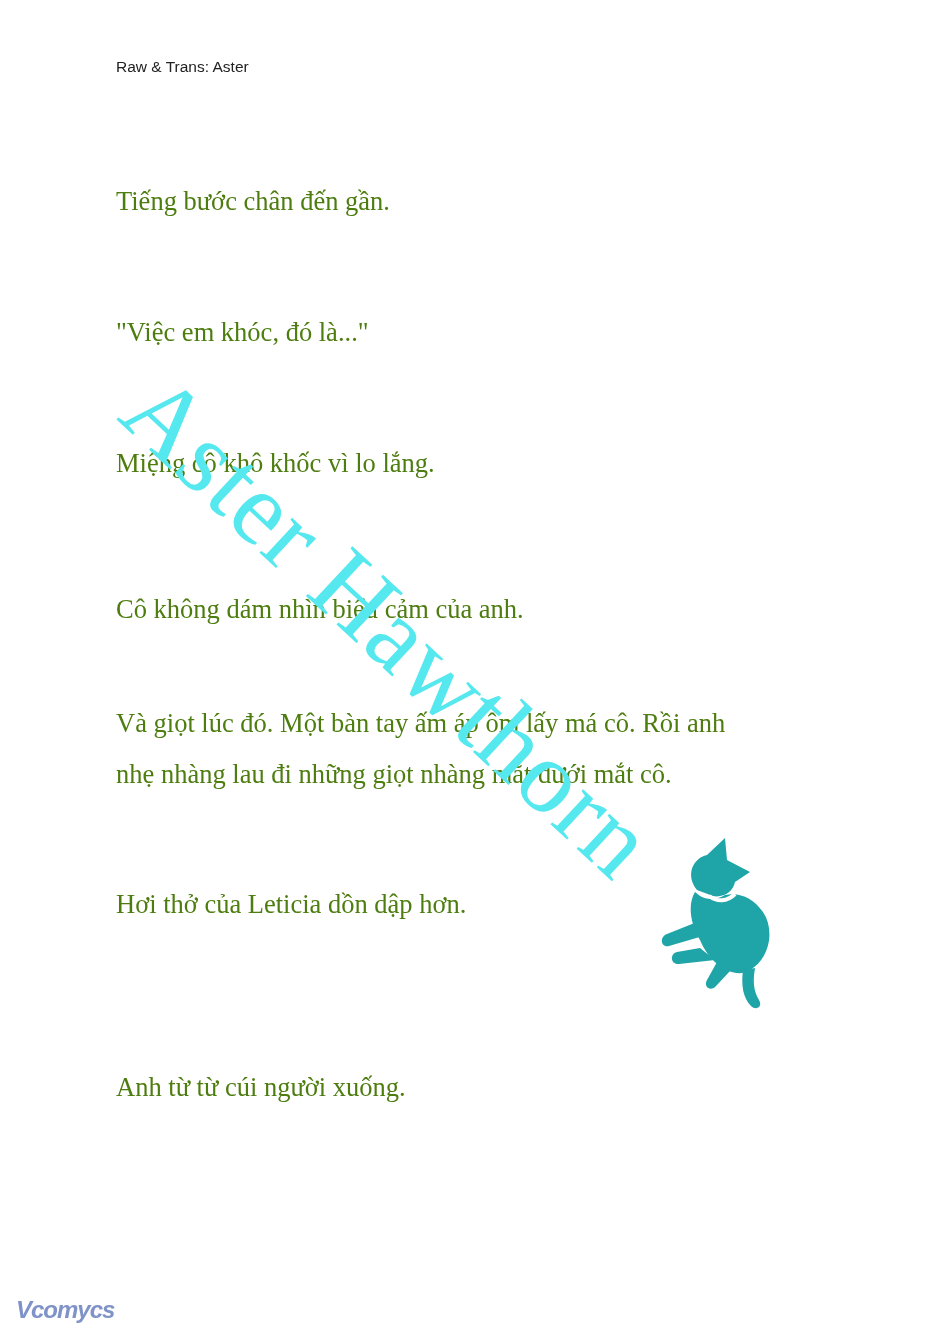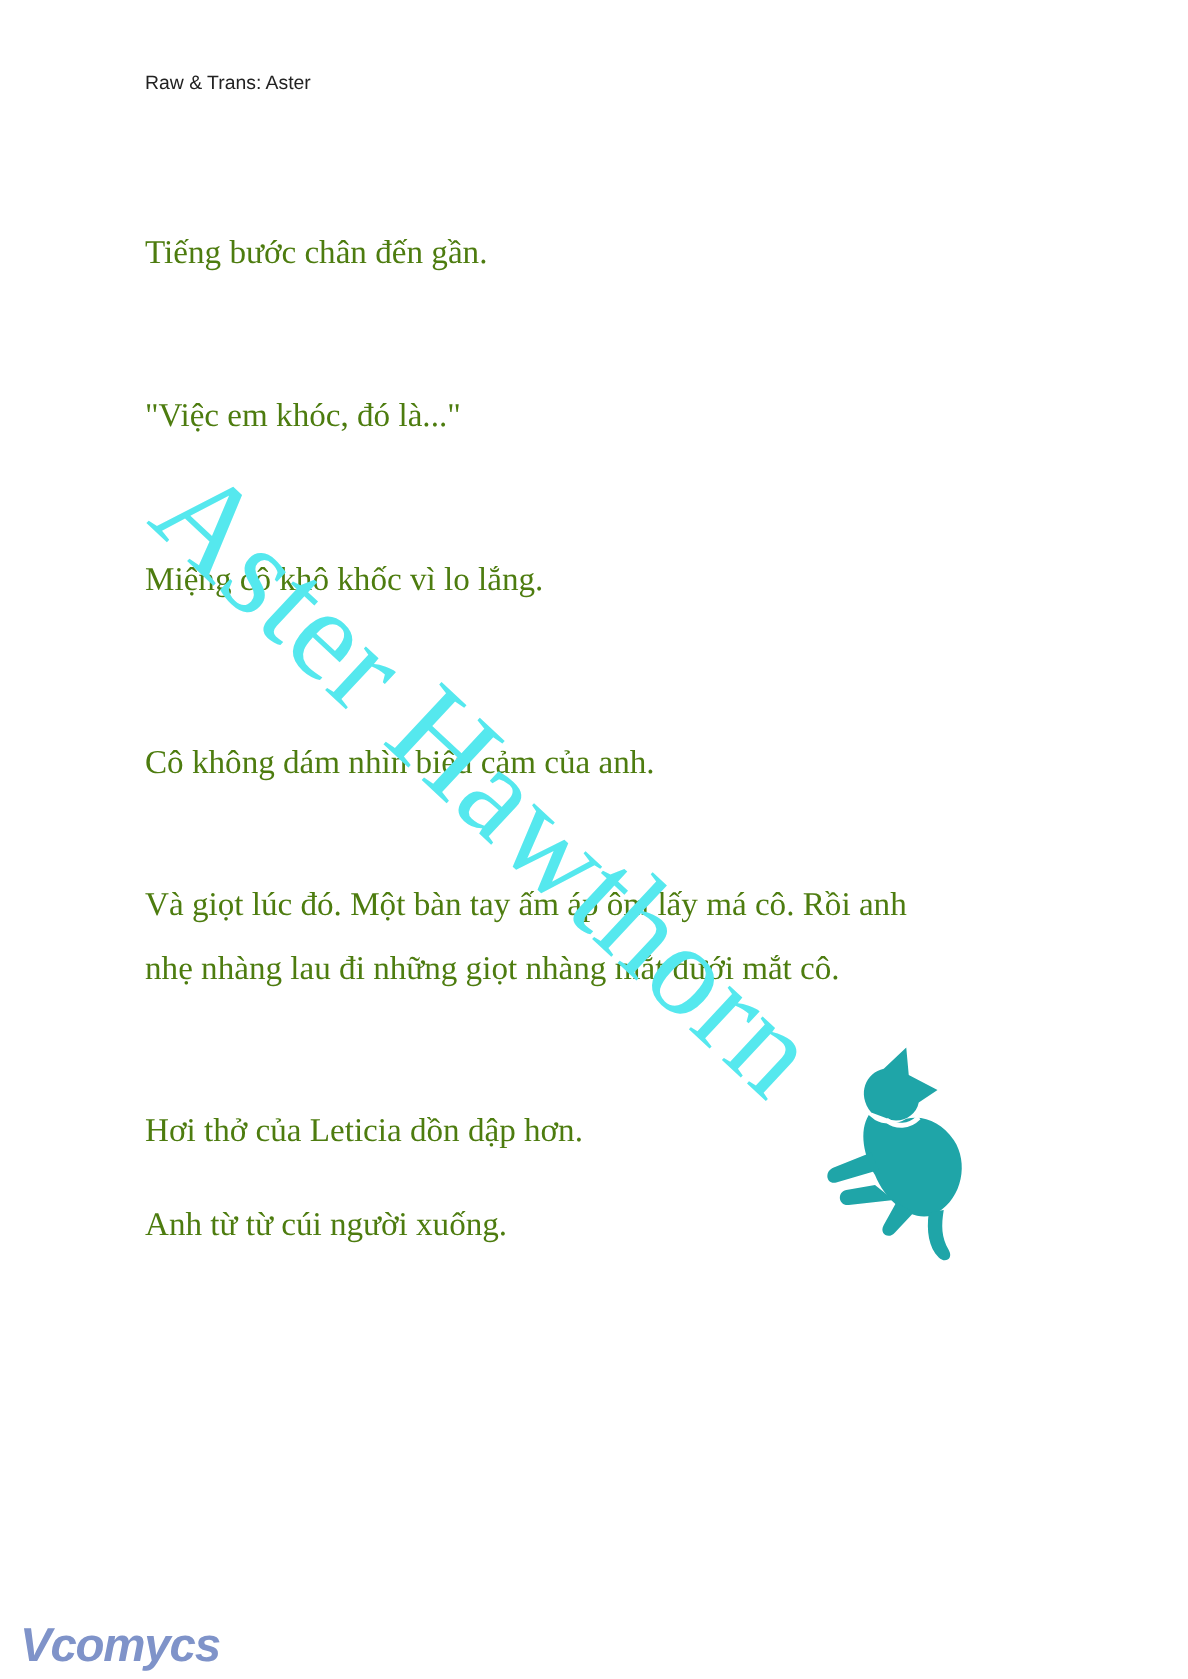--- a/index.html
+++ b/index.html
@@ -20,37 +20,37 @@
     position: absolute; left: 100px; top: 580px;
     font-family: "Liberation Serif", serif; font-size: 104px;
     color: #55e8ee; white-space: nowrap;
     transform-origin: 0 0; transform: rotate(43deg);
     z-index: 2; letter-spacing: 1px; line-height: 1;
     top: 355px; left: 175px;
   }
   .cat { position: absolute; left: 655px; top: 830px; width: 125px; height: 185px; z-index: 2; }
   .logo {
     position: absolute; left: 16px; top: 1296px;
-    font-family: "Liberation Sans", sans-serif; font-size: 38px; font-weight: bold; font-style: italic;
+    font-family: "Liberation Sans", sans-serif; font-size: 24px; font-weight: bold; font-style: italic;
     color: #7f93c9; letter-spacing: -1px;
   }
 </style>
 </head>
 <body>
 
 <div class="header">Raw &amp; Trans: Aster</div>
 
 <div class="para" style="top:176px">Tiếng bước chân đến gần.</div>
 <div class="para" style="top:307px">"Việc em khóc, đó là..."</div>
 <div class="para" style="top:438px">Miệng cô khô khốc vì lo lắng.</div>
 <div class="para" style="top:584px">Cô không dám nhìn biểu cảm của anh.</div>
 <div class="para" style="top:698px">Và giọt lúc đó. Một bàn tay ấm áp ôm lấy má cô. Rồi anh</div>
 <div class="para" style="top:749px">nhẹ nhàng lau đi những giọt nhàng mắt dưới mắt cô.</div>
 <div class="para" style="top:879px">Hơi thở của Leticia dồn dập hơn.</div>
-<div class="para" style="top:954px">Anh từ từ cúi người xuống.</div>
+<div class="para" style="top:1062px">Anh từ từ cúi người xuống.</div>
 
 <div class="watermark">Aster Hawthorn</div>
 
 <svg class="cat" viewBox="0 0 125 185">
   <g fill="#1fa5a8">
 
     <path d="M42 60 C30 45 38 28 52 25 L70 8 L72 30 L95 42 L80 52 C78 62 68 68 58 66 Z"></path>
 
     <path d="M40 62 C32 75 36 95 45 110 C55 135 80 150 95 140 C115 128 120 100 108 82 C98 68 85 62 70 65 C62 70 52 70 45 66 Z"></path>
 

